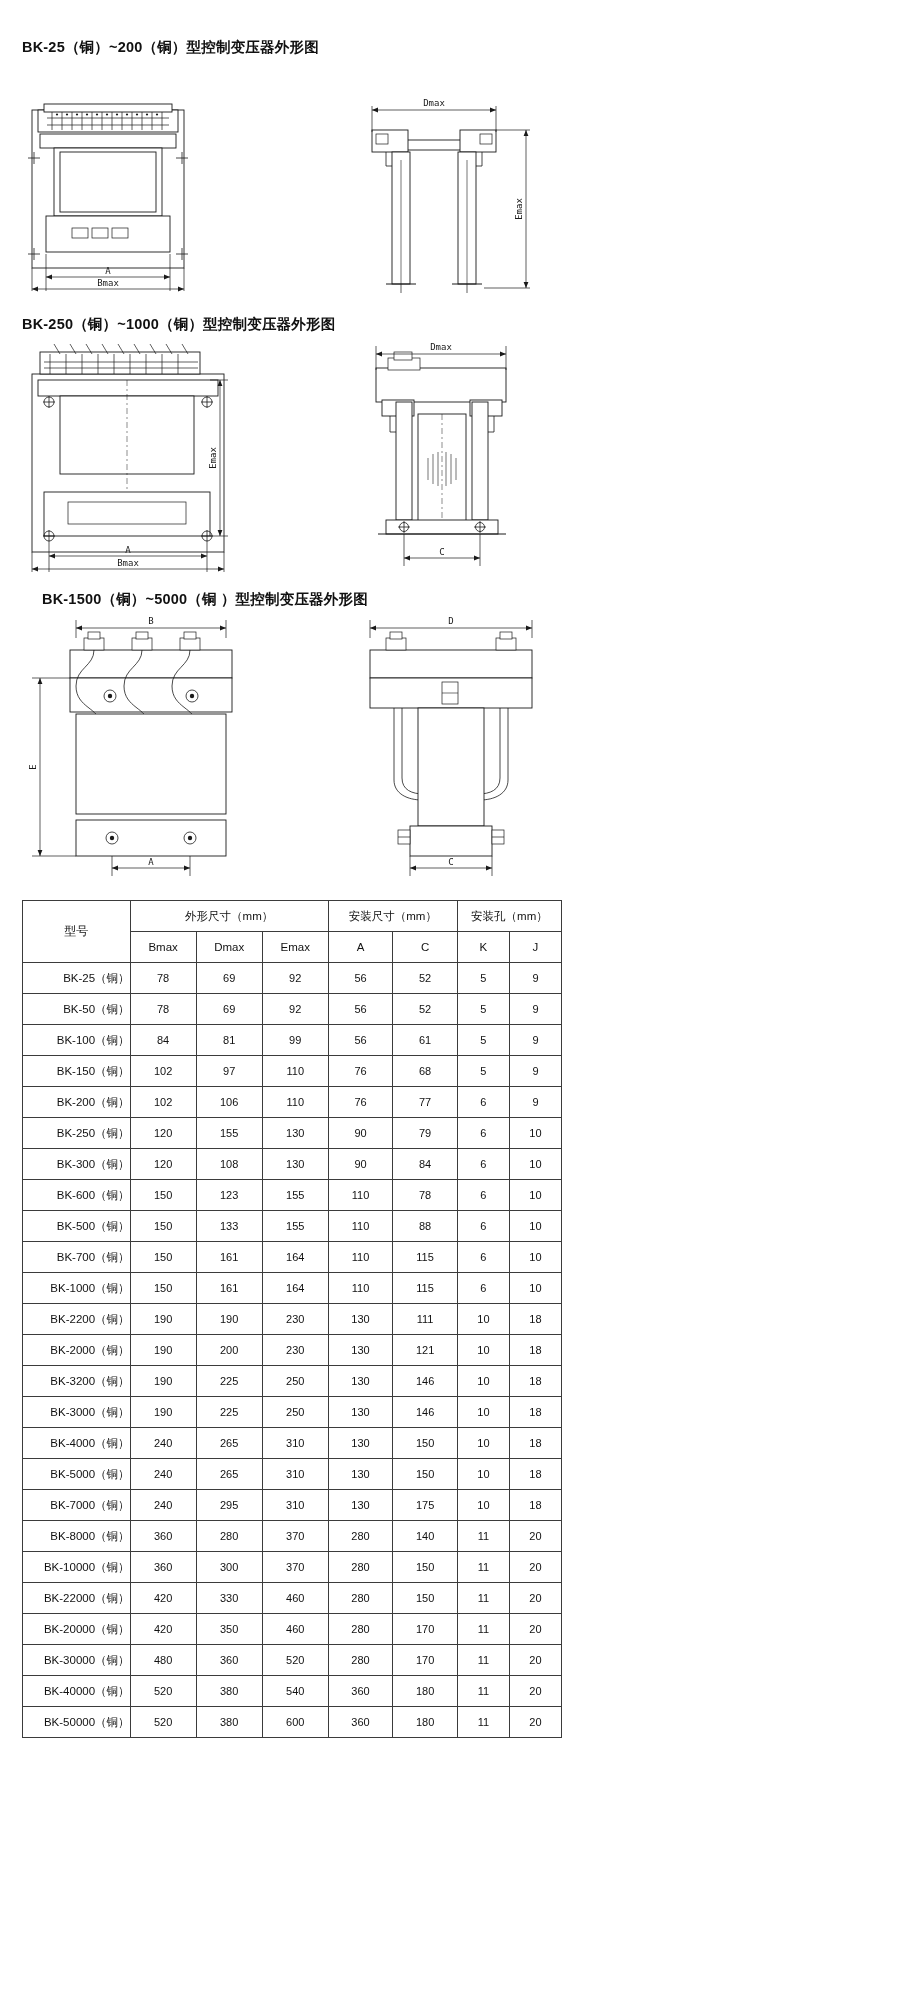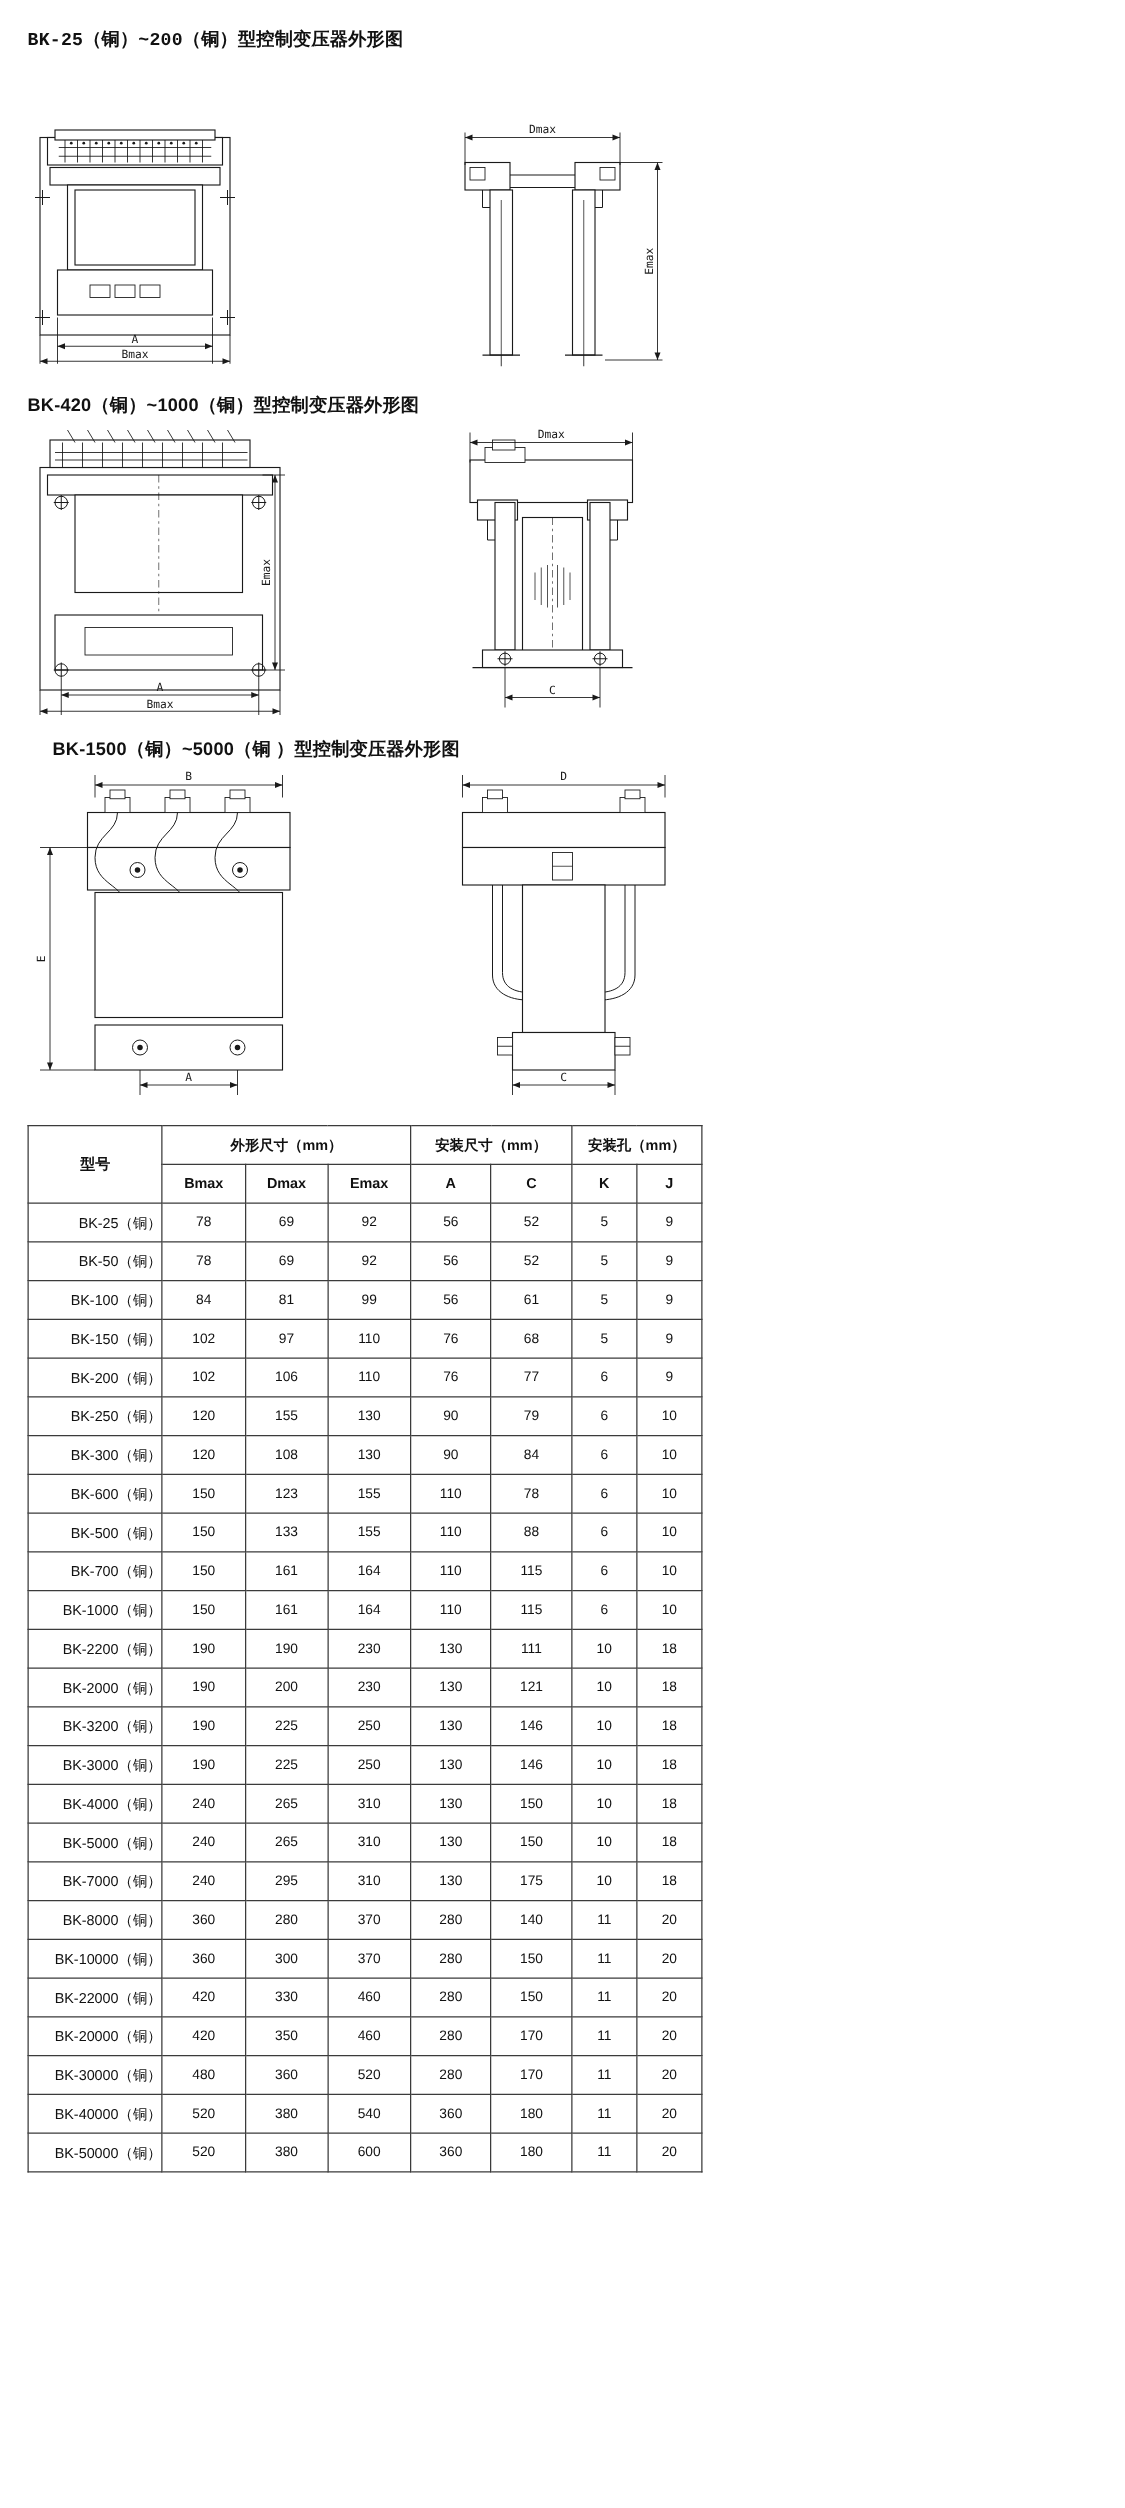--- a/index.html
+++ b/index.html
@@ -23,21 +23,21 @@
   }
   .section-title {
     font-size: 14.5px;
     font-weight: bold;
     letter-spacing: 0.2px;
     color: #111;
     margin: 0;
   }
 
   
-  #title-1 { position: absolute; left: 22px; top: 22px; font-family: Liberation Mono, monospace; }
+  #title-1 { position: absolute; left: 22px; top: 38px; }
   #title-2 { position: absolute; left: 22px; top: 315px; }
   #title-3 { position: absolute; left: 22px; top: 590px; margin-left: 20px; }
 
   
   .draw {
     position: absolute;
     overflow: visible;
   }
   svg { display: block; }
 
@@ -57,21 +57,20 @@
   table.spec th, table.spec td {
     border: 1px solid #3b3b3b;
     text-align: center;
     vertical-align: middle;
     padding: 0;
     height: 30px;
     font-weight: normal;
   }
   table.spec th {
     font-size: 11.5px;
-    font-weight: bold;
   }
   table.spec td.model {
     text-align: right;
     padding-left: 14px;
     font-size: 11.5px;
   }
   table.spec th.model-head {
     font-size: 12px;
   }
   .col-model { width: 104px; }
@@ -211,21 +210,21 @@
         <line x1="387" y1="244" x2="387" y2="272"></line>
         <line x1="453" y1="244" x2="453" y2="272"></line>
         <line x1="387" y1="265" x2="453" y2="265"></line>
         <path d="M387 265 l6 -2.4 v4.8 z" fill="#1a1a1a" stroke="none"></path>
         <path d="M453 265 l-6 -2.4 v4.8 z" fill="#1a1a1a" stroke="none"></path>
       </g>
       <text x="420" y="262" font-size="9" fill="#1a1a1a" stroke="none" text-anchor="middle" font-family="'DejaVu Sans Mono', monospace">C</text>
     </svg>
   </div>
 
-  <h2 class="section-title" id="title-2">BK-420（铜）~1000（铜）型控制变压器外形图</h2>
+  <h2 class="section-title" id="title-2">BK-250（铜）~1000（铜）型控制变压器外形图</h2>
 
   <div class="draw" id="fig2" style="left:14px; top:340px;">
     <svg width="660" height="235" viewBox="0 0 660 235" fill="none" stroke="#1a1a1a" stroke-width="0.9">
 
       <rect x="18" y="34" width="192" height="178" fill="#ffffff"></rect>
 
       <rect x="26" y="12" width="160" height="22" fill="#ffffff"></rect>
       <g stroke-width="0.7">
         <line x1="36" y1="14" x2="36" y2="34"></line>
         <line x1="52" y1="14" x2="52" y2="34"></line>

